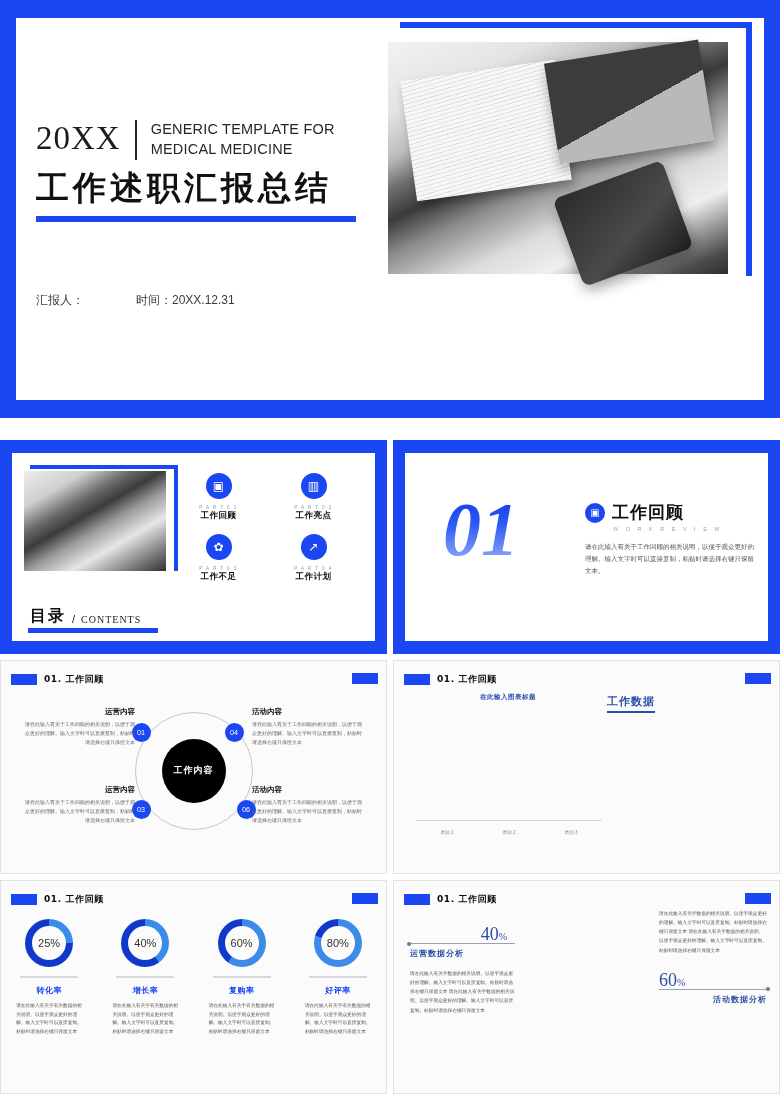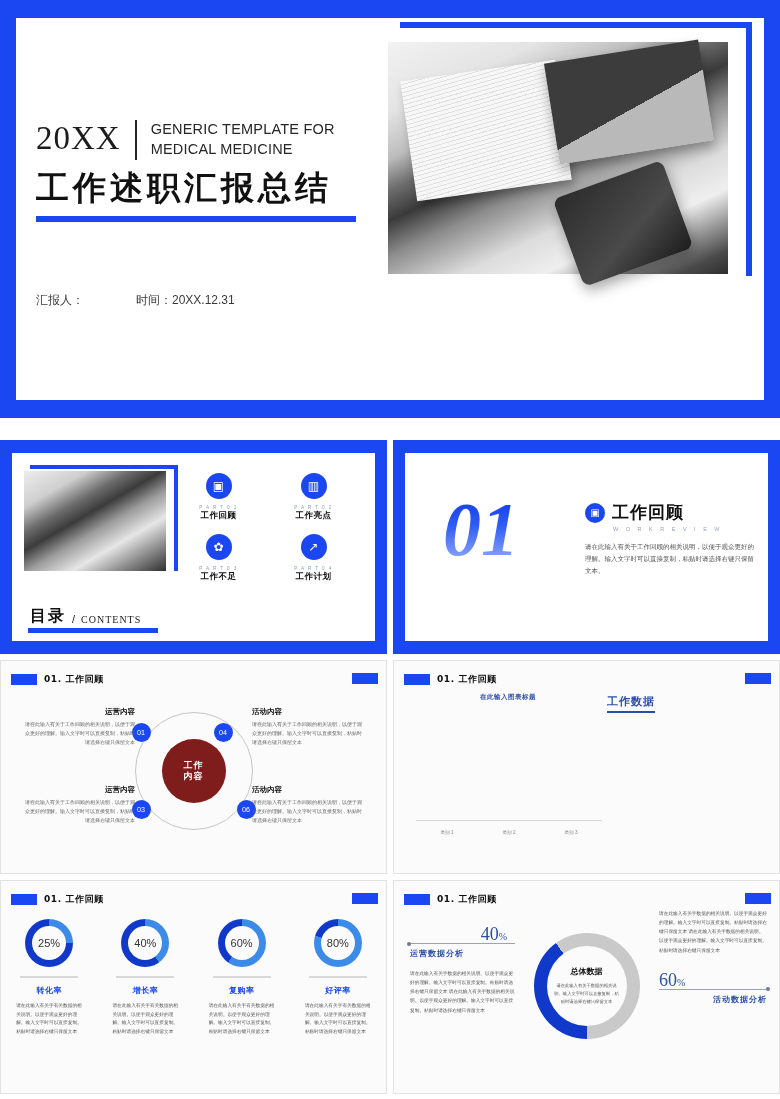--- a/index.html
+++ b/index.html
@@ -119,31 +119,31 @@
   .hdr-right{ position:absolute; right:8px; top:12px; width:26px; height:11px; background:#1B47F2;}
 
   
   .cd-wrap{ position:absolute; left:0; top:34px; width:100%; height:152px; }
   .cd-ring{
     position:absolute; left:50%; top:50%; transform:translate(-50%,-50%);
     width:118px; height:118px; border:1px solid #c6c6c6; border-radius:50%;
   }
   .cd-core{
     position:absolute; left:50%; top:50%; transform:translate(-50%,-50%);
-    width:64px; height:64px; border-radius:50%; background:#7f1d1d; color:#fff;
-    display:flex; flex-direction:column; align-items:center; justify-content:center;
+    width:64px; height:64px; border-radius:50%; background:#000000; color:#fff;
+    display:flex; align-items:center; justify-content:center;
     font-family:"DejaVu Sans",sans-serif; font-weight:bold; font-size:9px; line-height:1.25; letter-spacing:1px;
   }
   .cd-node{
     position:absolute; width:19px; height:19px; border-radius:50%; background:#1B47F2;
     color:#fff; font-size:7.2px; display:flex; align-items:center; justify-content:center;
     font-family:"Liberation Sans",sans-serif;
   }
   .cd-n01{ left:50%; top:50%; margin-left:-62px; margin-top:-48px;}
-  .cd-n04{ left:50%; top:50%; margin-left:20px;  margin-top:-48px;}
+  .cd-n04{ left:50%; top:50%; margin-left:31px;  margin-top:-48px;}
   .cd-n03{ left:50%; top:50%; margin-left:-62px; margin-top:29px;}
   .cd-n06{ left:50%; top:50%; margin-left:43px;  margin-top:29px;}
   .cd-txt{ position:absolute; width:110px; }
   .cd-txt .t{ font-family:Liberation Mono, monospace; font-weight:bold; font-size:7.5px; color:#111; margin-bottom:3px;}
   .cd-txt .b{ font-size:5px; line-height:1.75; color:#666;}
   .cd-t1{ left:24px; top:12px; text-align:right;}
   .cd-t4{ right:24px; top:12px; text-align:left;}
   .cd-t3{ left:24px; top:90px; text-align:right;}
   .cd-t6{ right:24px; top:90px; text-align:left;}
 
@@ -435,27 +435,20 @@
       </div>
 
       <div class="slide slide-plain">
         <div class="slide-inner">
           <div class="hdr">
             <div class="hdr-sq"></div>
             <div class="hdr-txt">01. 工作回顾</div>
           </div>
           <div class="hdr-right"></div>
 
-          <div class="dn-wrap">
-            <div class="dn-ring" id="dn-ring" style="background: conic-gradient(from 180deg, rgb(16, 57, 201) 0deg, rgb(16, 57, 201) 144deg, rgb(201, 201, 201) 144deg, rgb(201, 201, 201) 360deg);"></div>
-            <div class="dn-hole">
-              <div class="h">总体数据</div>
-              <div class="b">请在此输入有关于数据的相关说明。输入文字时可以直接复制，粘贴时请选择右键只保留文本</div>
-            </div>
-          </div>
 
           <div class="dn-left">
             <div class="dn-pct" style="text-align:right;padding-right:8px;">
               <span>40</span><small>%</small>
             </div>
             <div class="dn-line"></div>
             <div class="dn-cap" style="margin-top:4px;">运营数据分析</div>
             <div class="dn-body" style="margin-top:10px;">请在此输入有关于数据的相关说明。以便于观众更好的理解。输入文字时可以直接复制。粘贴时请选择右键只保留文本 请在此输入有关于数据的相关说明。以便于观众更好的理解。输入文字时可以直接复制。粘贴时请选择右键只保留文本</div>
           </div>
 

